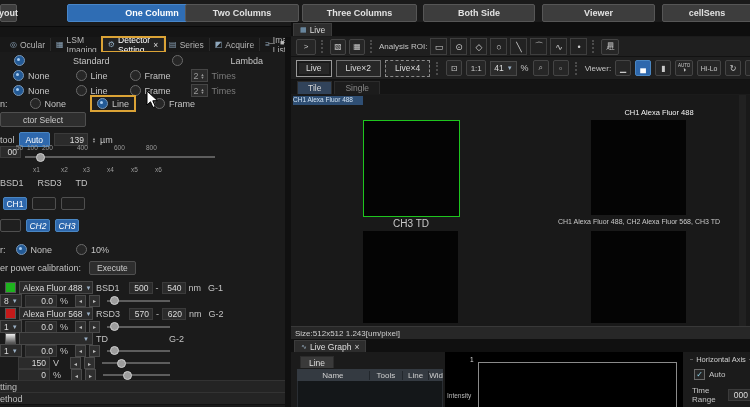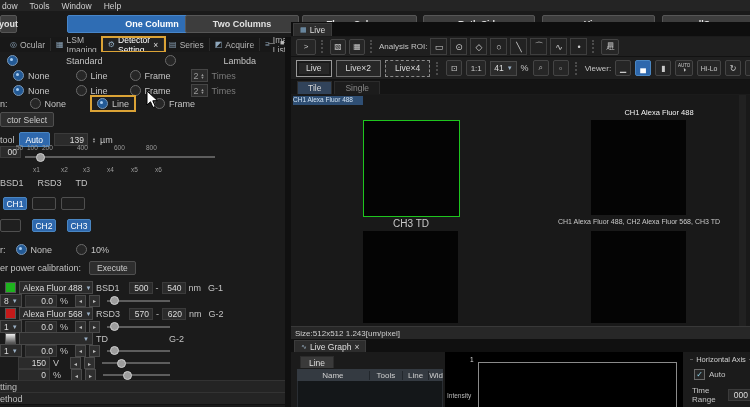--- a/index.html
+++ b/index.html
@@ -5,21 +5,21 @@
   html,body{margin:0;padding:0;background:#000;}
   #app{position:relative;width:750px;height:407px;background:#141414;overflow:hidden;
        font-family:"Liberation Sans","DejaVu Sans",sans-serif;font-size:9px;color:#c6c6c6;
        -webkit-font-smoothing:antialiased;}
   .abs{position:absolute;}
   .row{position:absolute;display:flex;align-items:center;gap:4px;white-space:nowrap;}
   .lbl{color:#c4c4c4;}
   .dim{color:#7a7a7a;}
   
   #menubar{position:absolute;left:0;top:0;width:750px;height:11px;background:#242424;display:flex;align-items:center;gap:12px;padding-left:2px;font-size:8.5px;color:#cfcfcf;}
-  #layoutbar{position:absolute;left:0;top:11px;width:750px;height:26px;background:#1a1a1a;border-bottom:1px solid #0a0a0a;}
+  #layoutbar{position:absolute;left:0;top:0;width:750px;height:26px;background:#1a1a1a;border-bottom:1px solid #0a0a0a;}
   .lbtn{position:absolute;top:4px;height:16px;background:#3d3d3d;border:1px solid #565656;border-radius:2px;color:#e2e2e2;font-size:9px;font-weight:bold;display:flex;align-items:center;justify-content:center;}
   .lbtn.active{background:#2f6db4;border-color:#4886c9;color:#fff;}
   #tooltabs{position:absolute;left:0;top:37px;width:285px;height:15px;background:#181818;display:flex;align-items:center;padding-left:5px;}
   .ttab{display:inline-flex;align-items:center;gap:3px;color:#b5b5b5;font-size:8.5px;padding:0 5px;height:13px;border-right:1px solid #2c2c2c;}
   .ttab .ticon{font-size:8px;color:#8fa8bd;}
   .ttab.hl{outline:2px solid #dba336;outline-offset:0px;color:#fff;background:#222;}
   .winctl{position:absolute;left:268px;top:39px;display:flex;gap:5px;color:#bbb;font-size:7px;}
   
   #left{position:absolute;left:0;top:52px;width:285px;height:355px;background:#1b1b1b;}
   .radio{width:9px;height:9px;border-radius:50%;background:#262626;border:1px solid #6a6a6a;display:inline-block;position:relative;flex:none;}
@@ -120,21 +120,21 @@
       <span>Image List</span>
     </div>
   </div>
   <div class="winctl">
     <span>—</span>
     <span>■</span>
   </div>
 
   <div id="left">
 
-    <div class="row" style="left:7px;top:3px;gap:48px;">
+    <div class="row" style="left:14px;top:3px;gap:48px;">
       <span class="radio sel"></span>
       <span class="lbl">Standard</span>
       <span class="radio" style="margin-left:14px;"></span>
       <span class="lbl">Lambda</span>
     </div>
 
     <div class="row" style="left:13px;top:17px;">
       <span class="radio sel"></span>
       <span class="lbl">None</span>
       <span class="radio" style="margin-left:22px;"></span>
@@ -168,21 +168,21 @@
       <span class="lbl">None</span>
       <span class="orange-box" style="margin-left:20px;">
         <span class="radio sel"></span>
         <span class="lbl">Line</span>
       </span>
       <span class="radio" style="margin-left:14px;"></span>
       <span class="lbl">Frame</span>
     </div>
 
     <div class="row" style="left:0px;top:60px;">
-      <span class="btn" style="height:13px;padding:0 6px;">ctor Select</span>
+      <span class="btn" style="height:13px;padding:0 22px;">ctor Select</span>
     </div>
 
     <div class="row" style="left:0px;top:80px;">
       <span class="lbl">tool</span>
       <span class="btn blue" style="height:13px;padding:0 6px;">Auto</span>
       <span class="vbox" style="width:26px;height:11px;">139</span>
       <span class="spin">▲<br>▼</span>
       <span class="lbl">µm</span>
     </div>
 
@@ -209,21 +209,21 @@
       <span class="lbl">BSD1</span>
       <span class="lbl">RSD3</span>
       <span class="lbl">TD</span>
     </div>
 
     <div class="row" style="left:3px;top:145px;gap:5px;">
       <span class="btn blue" style="width:22px;height:11px;">CH1</span>
       <span class="btn" style="width:22px;height:11px;background:#1f1f1f;"></span>
       <span class="btn" style="width:22px;height:11px;background:#1f1f1f;"></span>
     </div>
-    <div class="row" style="left:0px;top:167px;gap:11px;">
+    <div class="row" style="left:0px;top:167px;gap:5px;font-style:italic;">
       <span class="btn" style="width:19px;height:11px;background:#1f1f1f;"></span>
       <span class="btn blue" style="width:22px;height:11px;">CH2</span>
       <span class="btn blue" style="width:22px;height:11px;">CH3</span>
     </div>
 
     <div class="row" style="left:0px;top:192px;">
       <span class="lbl">r:</span>
       <span class="radio sel" style="margin-left:6px;"></span>
       <span class="lbl">None</span>
       <span class="radio" style="margin-left:20px;"></span>

